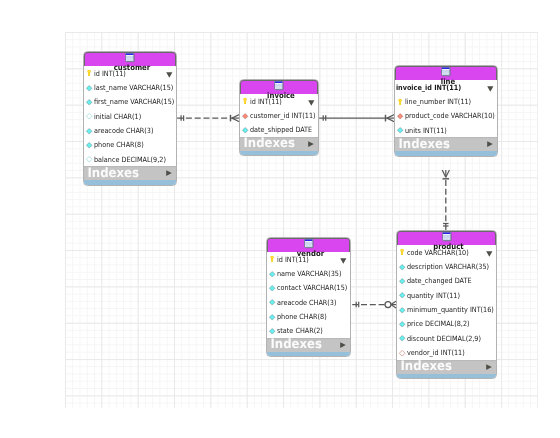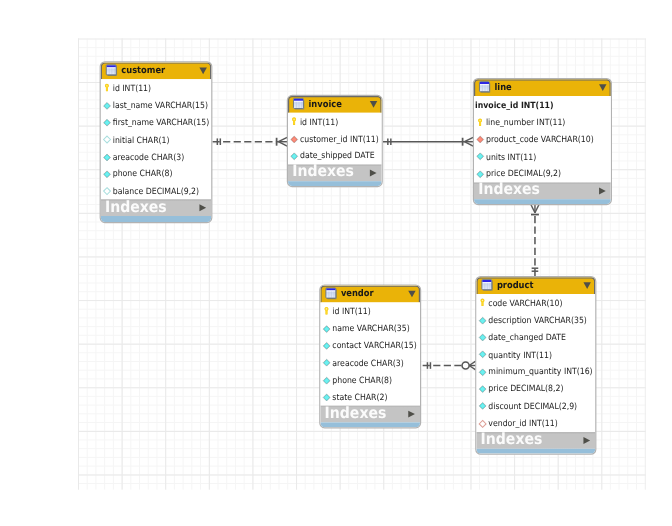--- a/index.html
+++ b/index.html
@@ -10,23 +10,23 @@
   #grid{position:absolute;left:64.5px;top:32.3px;width:473.5px;height:375.7px;
         background-image:
           linear-gradient(to right, #e9e9e9 0.9px, transparent 0.9px),
           linear-gradient(to bottom, #e9e9e9 0.9px, transparent 0.9px),
           linear-gradient(to right, #f5f5f5 0.9px, transparent 0.9px),
           linear-gradient(to bottom, #f5f5f5 0.9px, transparent 0.9px);
         background-size:36.35px 36.35px,36.35px 36.35px,7.27px 7.27px,7.27px 7.27px;}
 
   .tbl{position:absolute;background:#fff;border:1px solid #b2b2b2;border-radius:4.5px;
        box-sizing:border-box;overflow:hidden;}
-  .hdr{height:13.5px;background:#eab308;display:flex;align-items:center;padding:0 3.6px 0 3.5px;
+  .hdr{height:13.5px;background:#d946ef;display:flex;align-items:center;padding:0 3.6px 0 3.5px;
        box-shadow:inset 1px 0 0 #6a6a6a, inset -1px 0 0 #6a6a6a, inset 0 1px 0 #6a6a6a;
-       border-radius:3.5px 3.5px 0 0;}
+       border-radius:3.5px 3.5px 0 0;flex-direction:column;}
   .tname{font-size:7.7px;font-weight:bold;color:#191919;margin-left:4px;}
   .caret{margin-left:auto;display:flex;}
   .cols{background:#fff;padding-top:0.5px;}
   .col{height:14.35px;display:flex;align-items:center;padding-left:2.4px;
        font-size:7.2px;color:#1c1c1c;white-space:nowrap;}
   .col .ctext{margin-left:1.2px;}
   .col.noicon{padding-left:0.9px;font-weight:bold;}
   .col.noicon .ctext{margin-left:0px;}
   .idx{height:13.8px;display:flex;align-items:center;
        background:linear-gradient(to bottom,#b9b9b9 0px,#b9b9b9 1px,#c4c4c4 1.6px,#c4c4c4 100%);
@@ -254,21 +254,21 @@
         <div class="idx">
           <span>Indexes</span>
           <span class="arr">
             <svg width="6" height="6.2" viewBox="0 0 6 6.2">
               <path d="M0.2 0.2 L5.8 3.1 L0.2 6.0 Z" fill="#4f4f49"></path>
             </svg>
           </span>
         </div>
         <div class="foot"></div>
       </div>
-      <div class="tbl" style="left: 394px; top: 65px; width: 116px;">
+      <div class="tbl" style="left: 394px; top: 65px; width: 104px;">
         <div class="hdr">
           <span style="display: inline-flex; flex: 0 0 auto; width: 9.6px; height: 10.6px; align-items: center;">
             <svg width="9.6" height="10.6" viewBox="0 0 9.6 10.6">
               <defs>
                 <linearGradient id="tbody" x1="0" y1="0" x2="0" y2="1">
                   <stop offset="0" stop-color="#f2f6ff"></stop>
                   <stop offset="0.45" stop-color="#cdd9f2"></stop>
                   <stop offset="1" stop-color="#e6edfb"></stop>
                 </linearGradient>
               </defs>
@@ -316,31 +316,20 @@
           <div class="col">
             <span style="display: inline-flex; width: 6.4px; height: 8px; align-items: center; justify-content: center; flex: 0 0 auto;">
               <svg width="6.4" height="8" viewBox="0 0 6.4 8">
                 <g transform="translate(0,1.05)">
                   <path d="M3.2 0.35 L6.05 3.2 L3.2 6.05 L0.35 3.2 Z" fill="#3fdede" stroke="#9e9e9e" stroke-width="0.55"></path>
                   <path d="M3.2 1.15 L5.25 3.2 L3.2 5.25 L1.15 3.2 Z" fill="#6ef0f0"></path>
                 </g>
               </svg>
             </span>
             <span class="ctext">units INT(11)</span>
-          </div>
-          <div class="col">
-            <span style="display: inline-flex; width: 6.4px; height: 8px; align-items: center; justify-content: center; flex: 0 0 auto;">
-              <svg width="6.4" height="8" viewBox="0 0 6.4 8">
-                <g transform="translate(0,1.05)">
-                  <path d="M3.2 0.35 L6.05 3.2 L3.2 6.05 L0.35 3.2 Z" fill="#3fdede" stroke="#9e9e9e" stroke-width="0.55"></path>
-                  <path d="M3.2 1.15 L5.25 3.2 L3.2 5.25 L1.15 3.2 Z" fill="#6ef0f0"></path>
-                </g>
-              </svg>
-            </span>
-            <span class="ctext">price DECIMAL(9,2)</span>
           </div>
         </div>
         <div class="idx">
           <span>Indexes</span>
           <span class="arr">
             <svg width="6" height="6.2" viewBox="0 0 6 6.2">
               <path d="M0.2 0.2 L5.8 3.1 L0.2 6.0 Z" fill="#4f4f49"></path>
             </svg>
           </span>
         </div>

